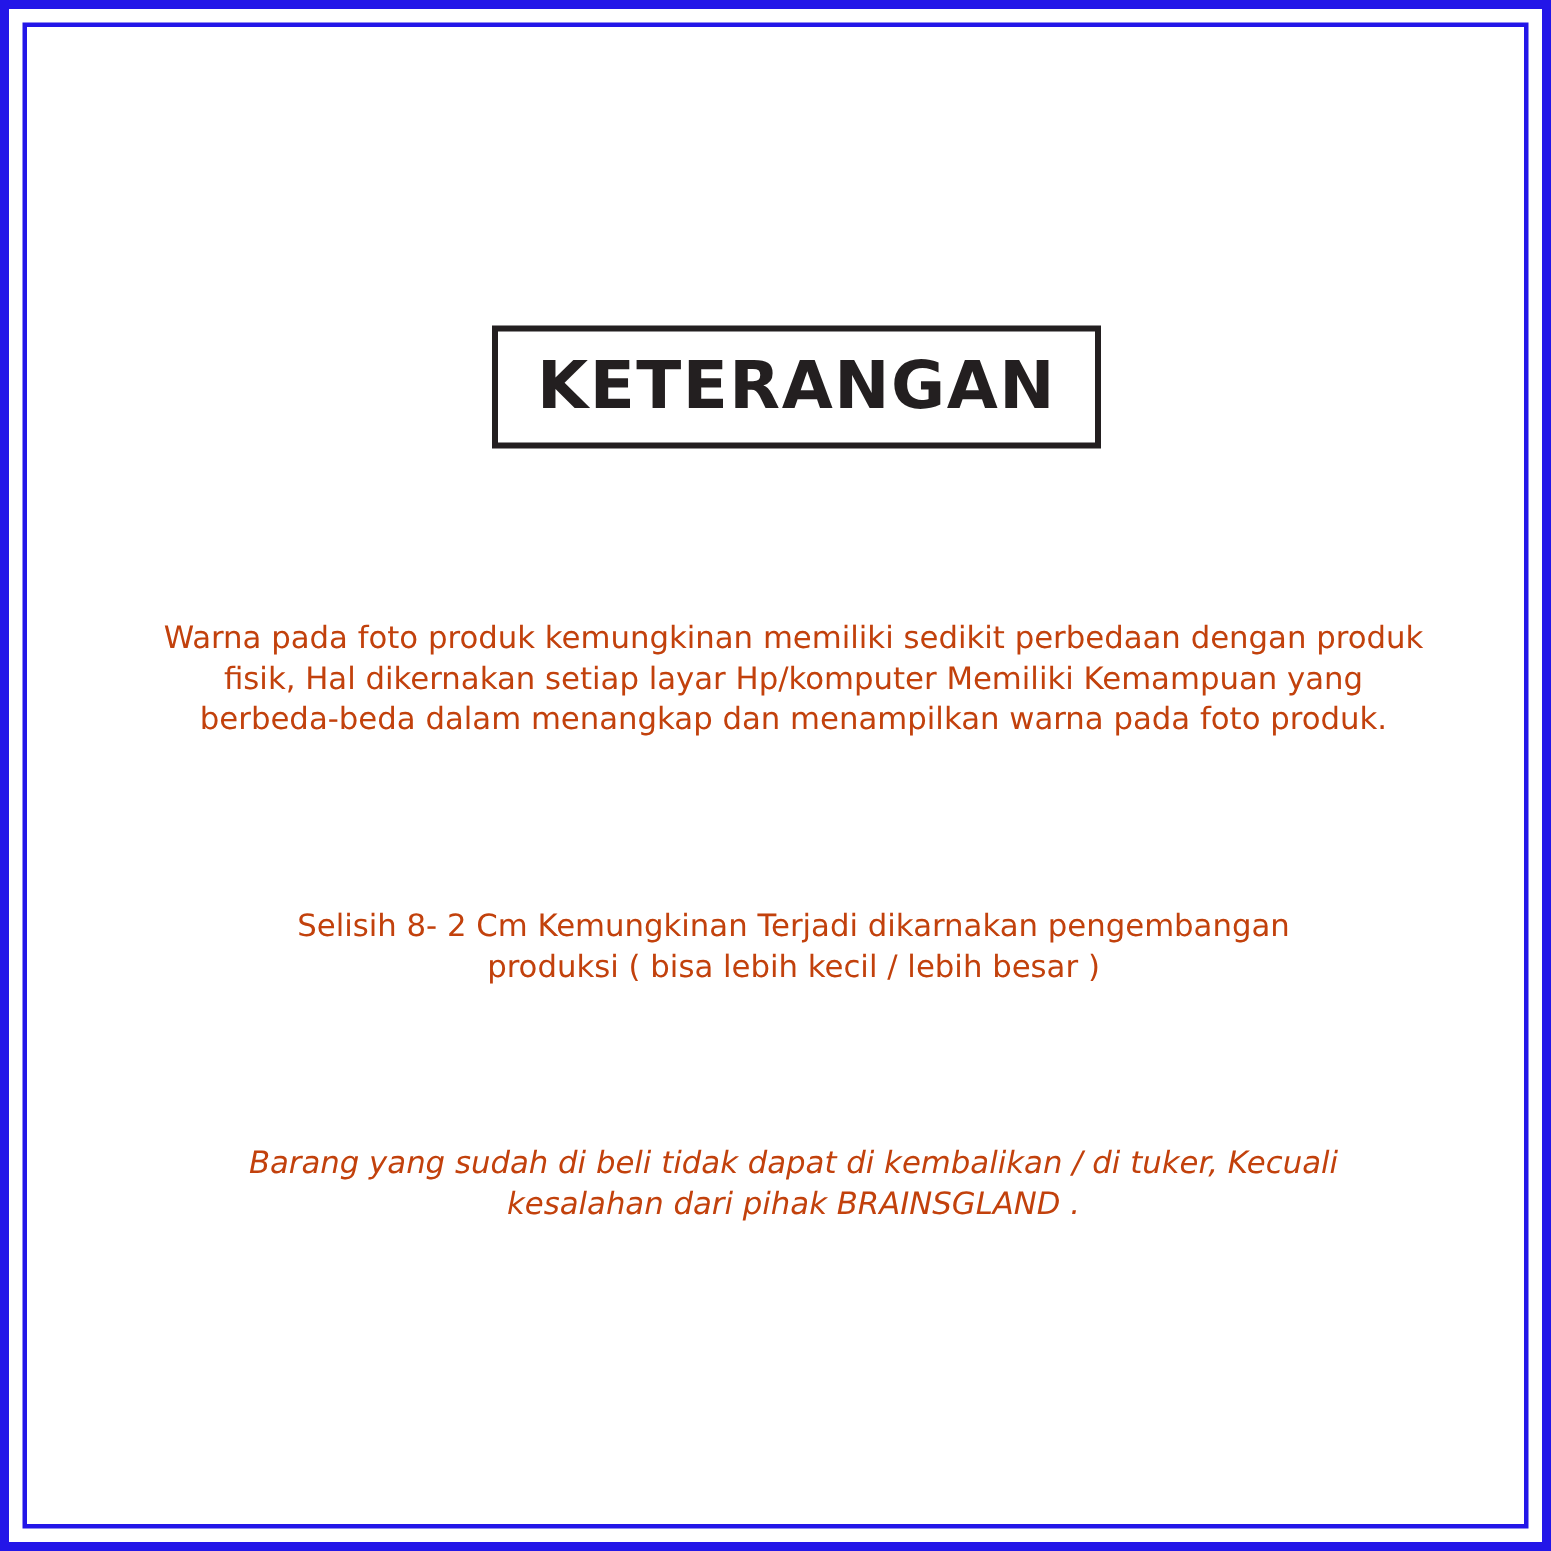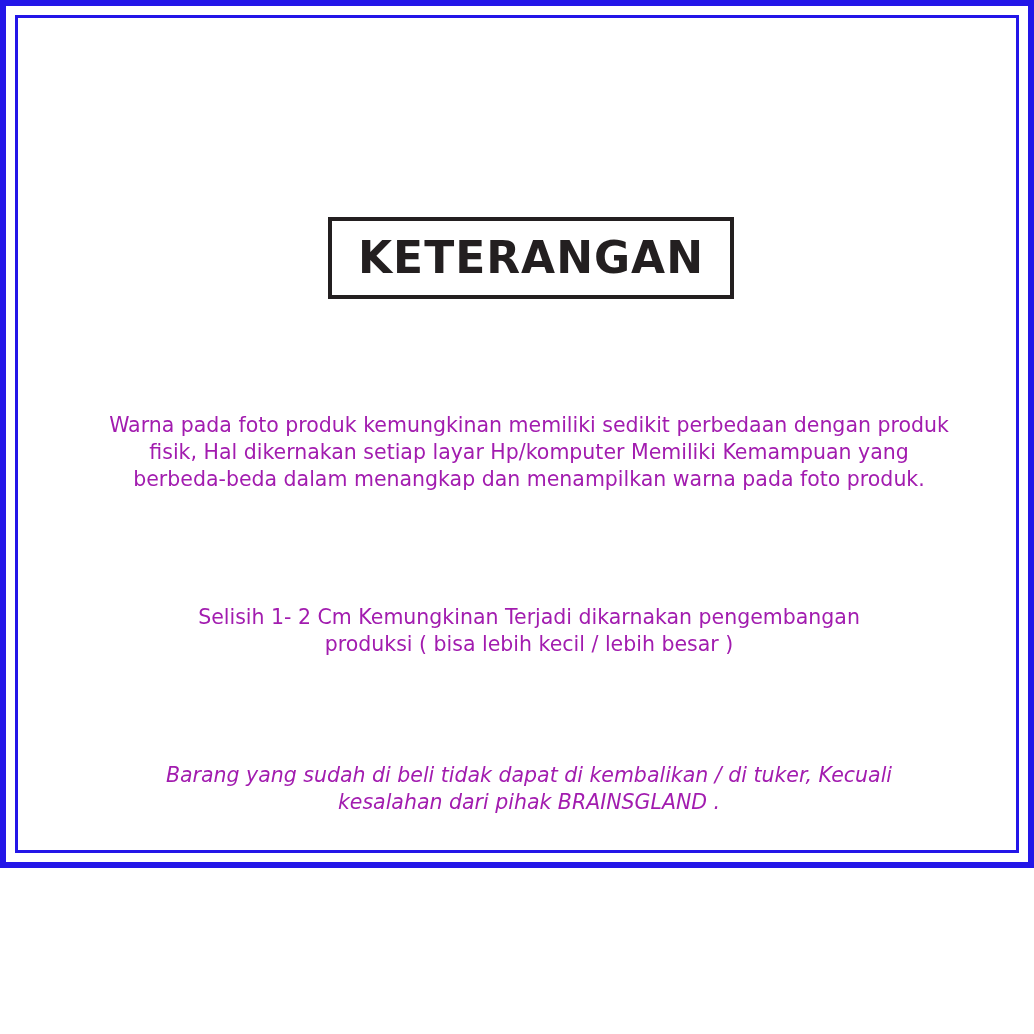--- a/index.html
+++ b/index.html
@@ -19,21 +19,21 @@
     box-sizing: border-box;
     background: #ffffff;
     overflow: hidden;
   }
   
   .frame-outer {
     position: absolute;
     left: 0;
     top: 0;
     width: 1034px;
-    height: 868px;
+    height: 1034px;
     box-sizing: border-box;
     border: 6px solid #2316e8;
     background: #ffffff;
   }
   .frame-inner {
     position: absolute;
     left: 9px;
     top: 9px;
     right: 9px;
     bottom: 9px;
@@ -69,21 +69,21 @@
     font-size: 44px;
     letter-spacing: 1px;
     color: #231f20;
     line-height: 1;
     white-space: nowrap;
   }
   
   .para {
     position: absolute;
     text-align: center;
-    color: #a21caf;
+    color: #c2410c;
     font-family: "DejaVu Sans", sans-serif;
     font-size: 20.5px;
     line-height: 1.32;
   }
   .para-1 {
     left: 77px;
     top: 380px;
     width: 840px;
   }
   .para-2 {
@@ -105,20 +105,20 @@
   <div class="frame-outer">
     <div class="frame-inner">
       <div class="content">
 
         <div class="title-box">
           <span class="title-text">KETERANGAN</span>
         </div>
 
         <div class="para para-1">Warna pada foto produk kemungkinan memiliki sedikit perbedaan dengan produk fisik, Hal dikernakan setiap layar Hp/komputer Memiliki Kemampuan yang berbeda-beda dalam menangkap dan menampilkan warna pada foto produk.</div>
 
-        <div class="para para-2">Selisih 1- 2 Cm Kemungkinan Terjadi dikarnakan pengembangan produksi ( bisa lebih kecil / lebih besar )</div>
+        <div class="para para-2">Selisih 8- 2 Cm Kemungkinan Terjadi dikarnakan pengembangan produksi ( bisa lebih kecil / lebih besar )</div>
 
         <div class="para para-3">Barang yang sudah di beli tidak dapat di kembalikan / di tuker, Kecuali kesalahan dari pihak BRAINSGLAND .</div>
 
       </div>
     </div>
   </div>
 </div>
 
 </body></html>

